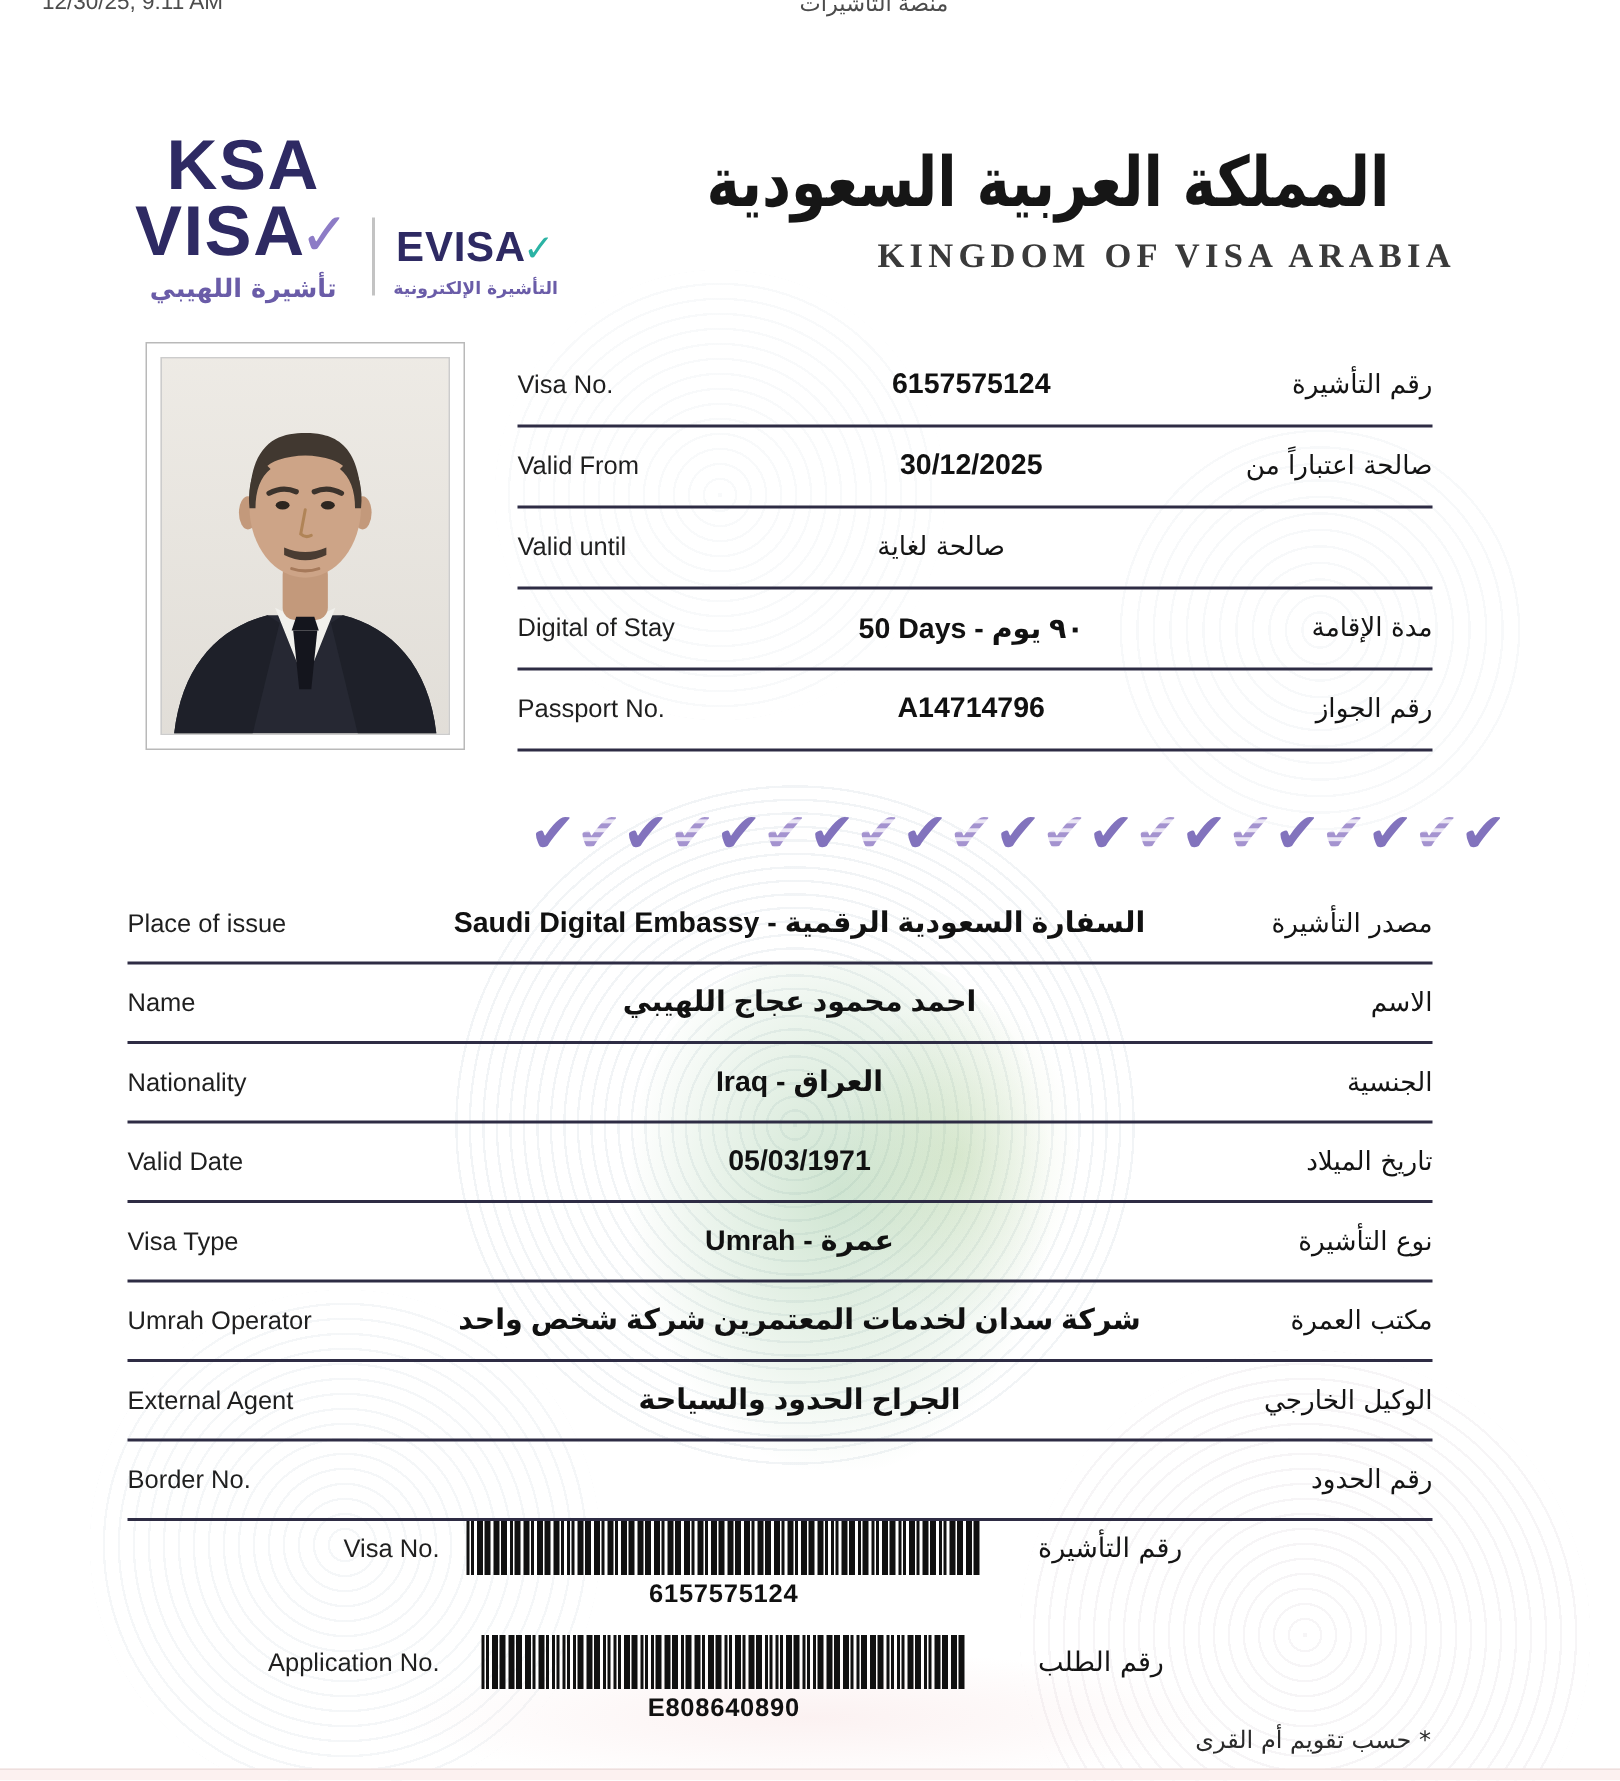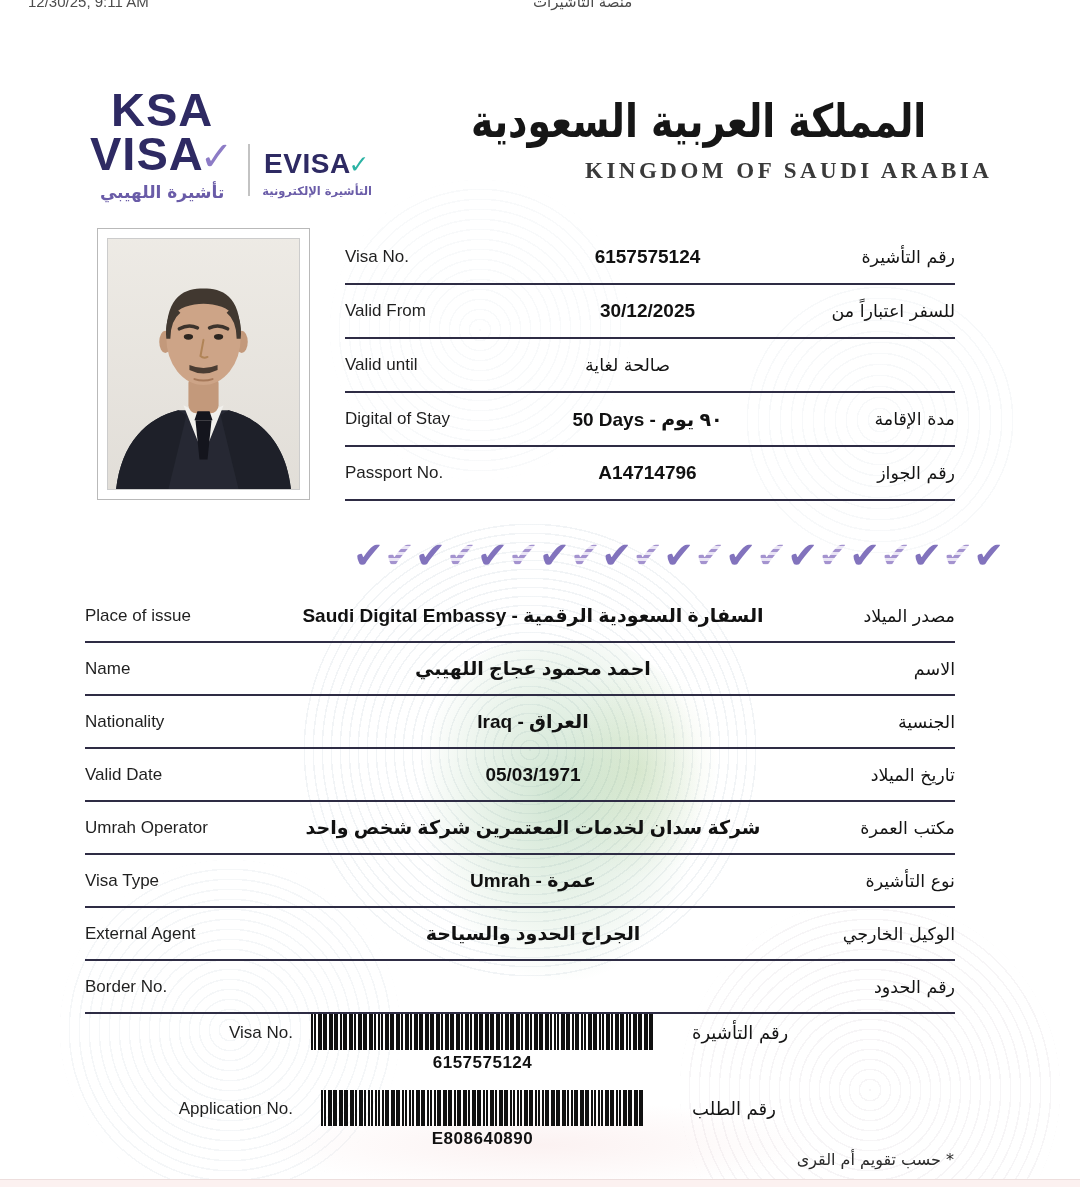--- a/index.html
+++ b/index.html
@@ -141,21 +141,21 @@
   <div class="evisa">
     <div class="evisa-l">
       <span>EVISA</span><span class="evisa-check">✓</span>
     </div>
     <div class="evisa-sub">التأشيرة الإلكترونية</div>
   </div>
 </div>
 
 <div class="kingdom">
   <div class="kingdom-call">المملكة العربية السعودية</div>
-  <div class="kingdom-name">KINGDOM OF SAUDI ARABIA</div>
+  <div class="kingdom-name">KINGDOM OF VISA ARABIA</div>
 </div>
 
 <div class="photo-frame">
   <div class="photo">
     <svg viewBox="0 0 190 250" preserveAspectRatio="xMidYMid slice">
       <rect width="190" height="250" fill="#eae7e1"></rect>
       <rect width="190" height="250" fill="url(#pg)" opacity="0.5"></rect>
       <defs>
         <linearGradient id="pg" x1="0" y1="0" x2="0" y2="1">
           <stop offset="0" stop-color="#f1eee9"></stop>
@@ -200,21 +200,21 @@
 
 <div class="summary-table">
   <div class="s-row">
     <div class="s-label">Visa No.</div>
     <div class="s-value">6157575124</div>
     <div class="s-ar">رقم التأشيرة</div>
   </div>
   <div class="s-row">
     <div class="s-label">Valid From</div>
     <div class="s-value">30/12/2025</div>
-    <div class="s-ar">للسفر اعتباراً من</div>
+    <div class="s-ar">صالحة اعتباراً من</div>
   </div>
   <div class="s-row">
     <div class="s-label">Valid until</div>
     <div class="s-ar">صالحة لغاية</div>
   </div>
   <div class="s-row">
     <div class="s-label">Digital of Stay</div>
     <div class="s-value">50 Days - ٩٠ يوم</div>
     <div class="s-ar">مدة الإقامة</div>
   </div>
@@ -246,46 +246,46 @@
     <span class="ck striped">✔</span>
     <span class="ck solid">✔</span>
     <span class="ck striped">✔</span>
     <span class="ck solid">✔</span>
   </div>
 
 <div class="details-table">
   <div class="d-row">
     <div class="d-label">Place of issue</div>
     <div class="d-value">Saudi Digital Embassy - السفارة السعودية الرقمية</div>
-    <div class="d-ar">مصدر الميلاد</div>
+    <div class="d-ar">مصدر التأشيرة</div>
   </div>
   <div class="d-row">
     <div class="d-label">Name</div>
     <div class="d-value">احمد محمود عجاج اللهيبي</div>
     <div class="d-ar">الاسم</div>
   </div>
   <div class="d-row">
     <div class="d-label">Nationality</div>
     <div class="d-value">Iraq - العراق</div>
     <div class="d-ar">الجنسية</div>
   </div>
   <div class="d-row">
     <div class="d-label">Valid Date</div>
     <div class="d-value">05/03/1971</div>
     <div class="d-ar">تاريخ الميلاد</div>
   </div>
   <div class="d-row">
+    <div class="d-label">Visa Type</div>
+    <div class="d-value">Umrah - عمرة</div>
+    <div class="d-ar">نوع التأشيرة</div>
+  </div>
+  <div class="d-row">
     <div class="d-label">Umrah Operator</div>
     <div class="d-value">شركة سدان لخدمات المعتمرين شركة شخص واحد</div>
     <div class="d-ar">مكتب العمرة</div>
-  </div>
-  <div class="d-row">
-    <div class="d-label">Visa Type</div>
-    <div class="d-value">Umrah - عمرة</div>
-    <div class="d-ar">نوع التأشيرة</div>
   </div>
   <div class="d-row">
     <div class="d-label">External Agent</div>
     <div class="d-value">الجراح الحدود والسياحة</div>
     <div class="d-ar">الوكيل الخارجي</div>
   </div>
   <div class="d-row">
     <div class="d-label">Border No.</div>
     <div class="d-value"></div>
     <div class="d-ar">رقم الحدود</div>

